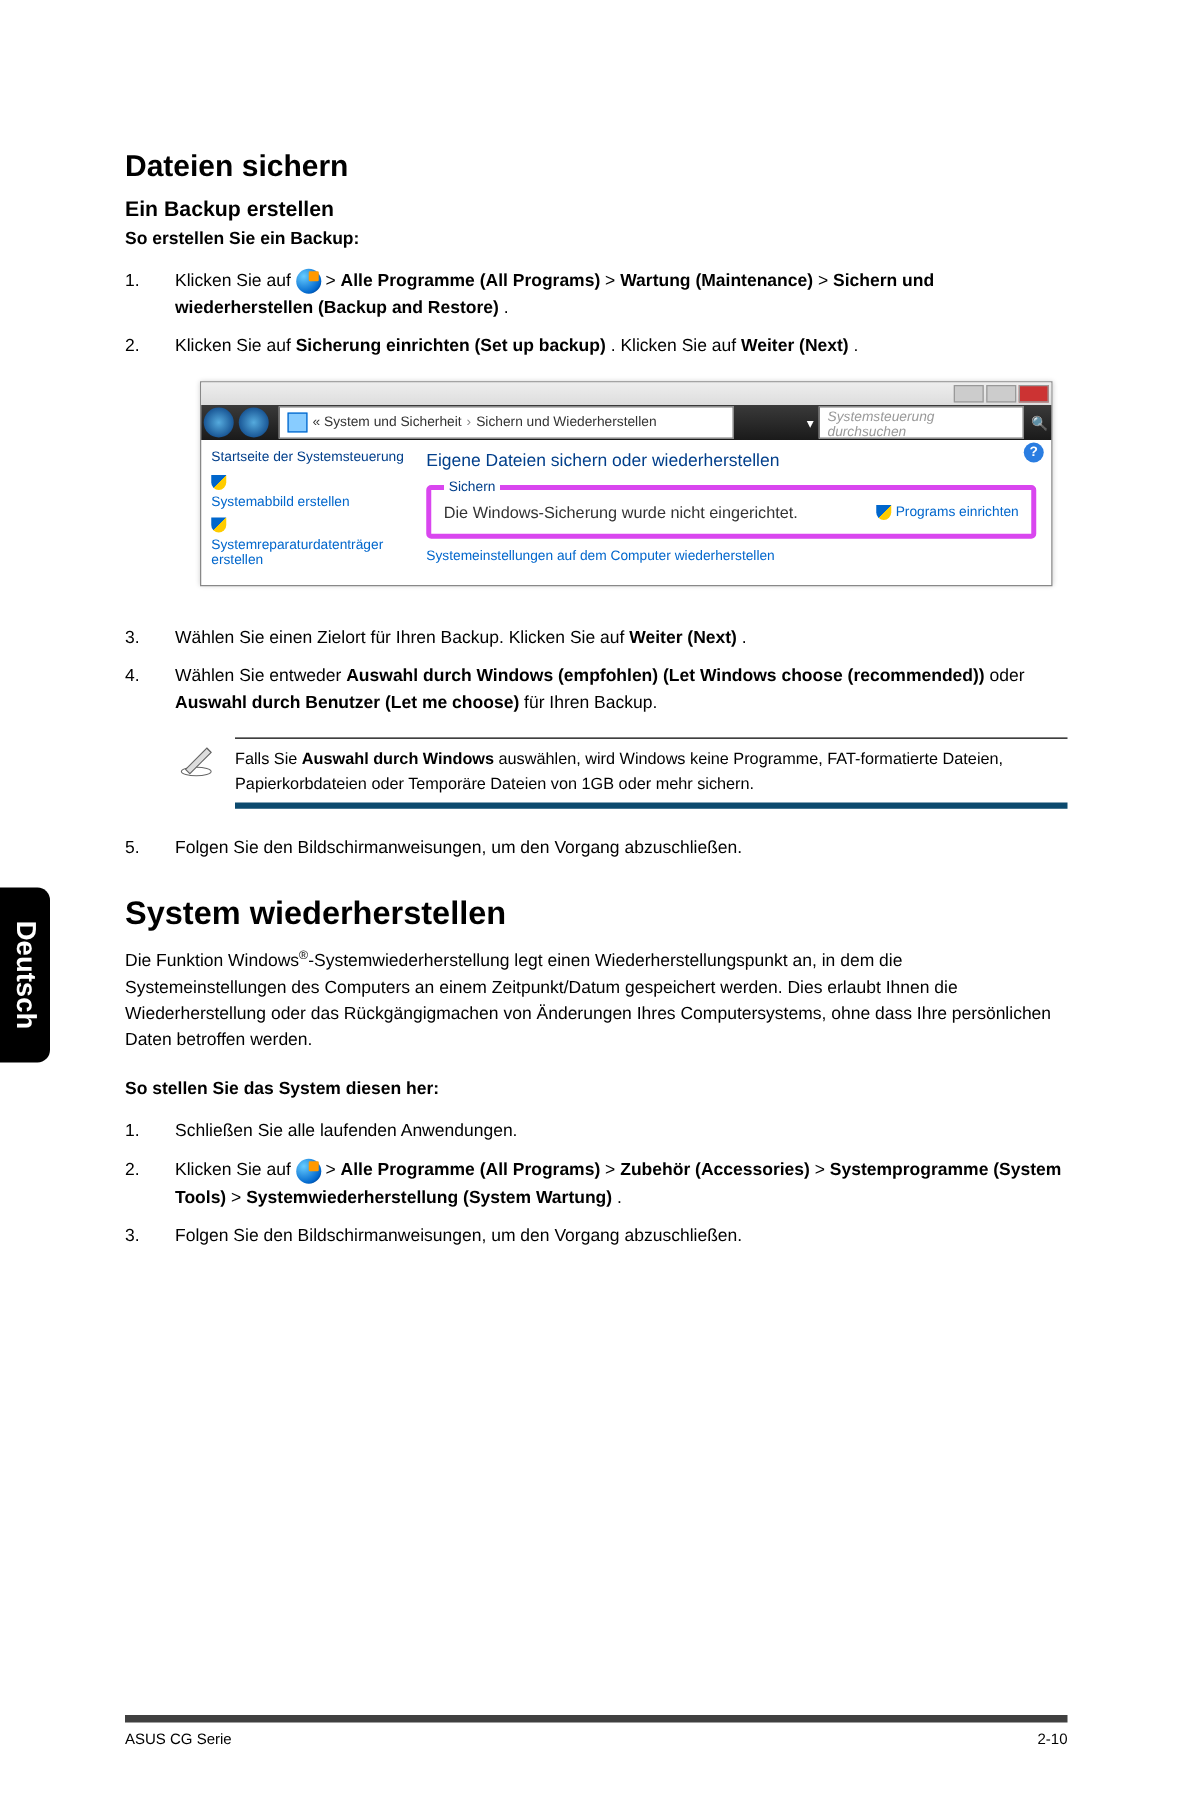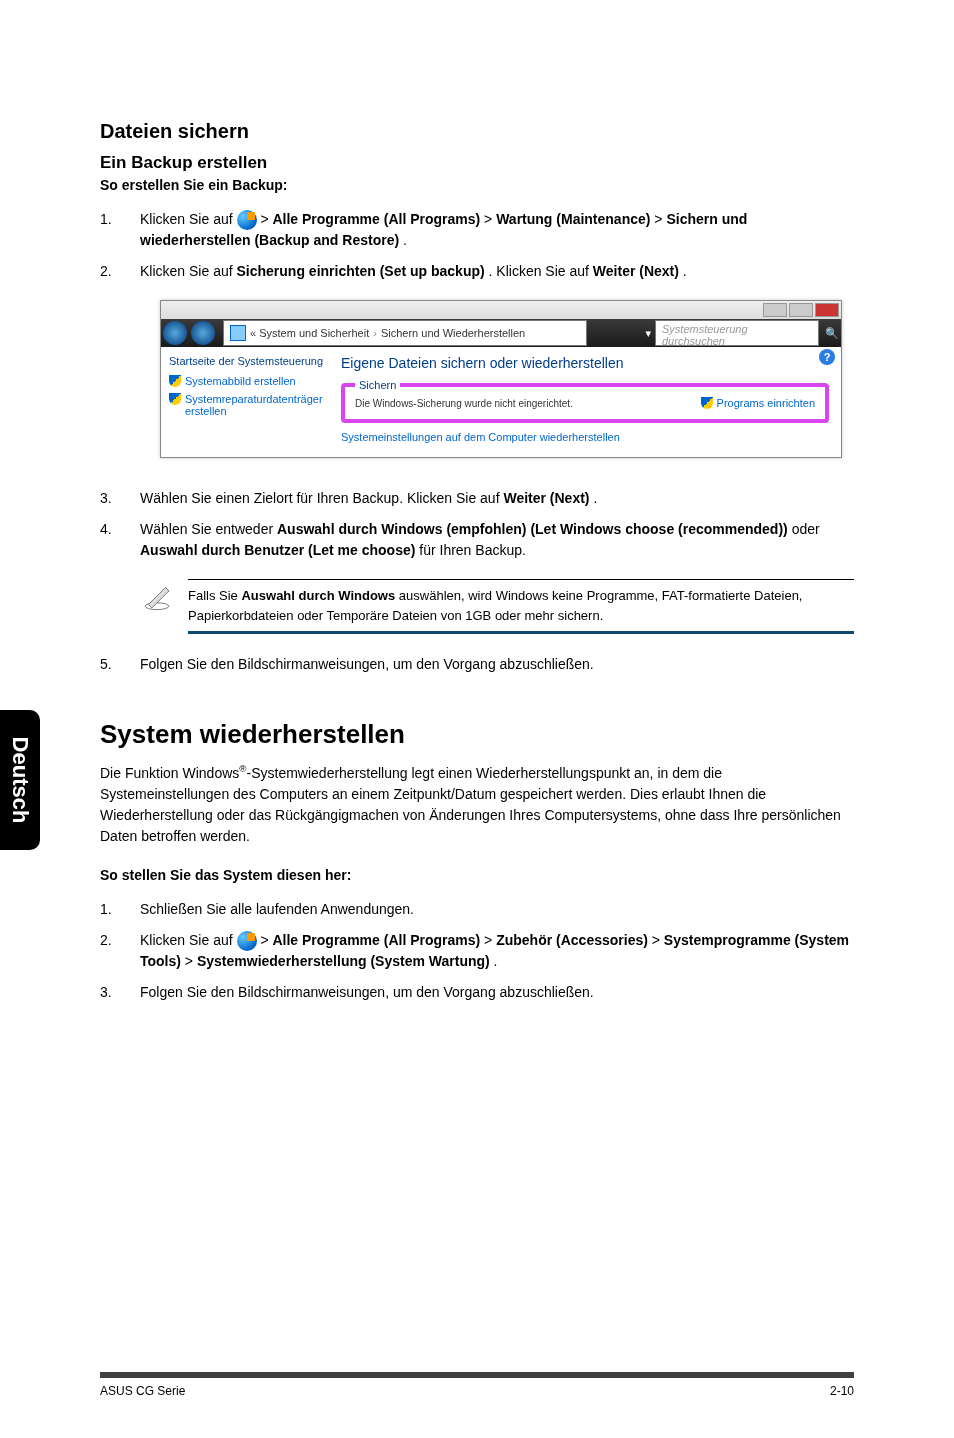--- a/index.html
+++ b/index.html
@@ -29,21 +29,21 @@
     display: flex;
     align-items: center;
     justify-content: center;
     border-top-right-radius: 10px;
     border-bottom-right-radius: 10px;
   }
   .side-tab span {
     transform: rotate(90deg);
     white-space: nowrap;
   }
-  h2.section { font-size: 20px; font-weight: bold; margin: 0 0 10px 0; }
+  h2.section { font-size: 24px; font-weight: bold; margin: 0 0 10px 0; }
   h3.sub { font-size: 17px; font-weight: bold; margin: 0 0 4px 0; }
   .bold-inline { font-weight: bold; text-align: center; }
   .instr { font-size: 14px; font-weight: bold; margin: 0 0 16px 0; }
   ol.steps { list-style: none; padding: 0; margin: 0 0 18px 0; }
   ol.steps > li { display: flex; font-size: 14px; line-height: 1.5; margin-bottom: 10px; }
   ol.steps > li > .num { width: 40px; flex-shrink: 0; }
   ol.steps > li > .body { flex: 1; }
   .win-icon {
     display: inline-block;
     width: 20px;
@@ -78,53 +78,53 @@
   .ss-navbar .navbtn { width:24px; height:24px; border-radius:50%; background: radial-gradient(#5ad,#037); margin:0 2px; }
   .ss-navbar .crumb { background:#fff; color:#333; height:20px; flex:0 0 350px; margin:0 6px; padding:2px 6px; display:flex; align-items:center; border:1px solid #777; }
   .ss-navbar .crumb .glyph { width:14px;height:14px;background:#8cf;border:1px solid #06c; margin-right:4px;}
   .ss-navbar .sep { margin:0 4px; color:#888; }
   .ss-navbar .spacer { flex:1; }
   .ss-navbar .navpill { background:#fff; color:#999; height:20px; width:150px; margin-right:4px; padding:2px 6px; border:1px solid #777; font-style:italic; }
   .ss-navbar .mag { width:18px;height:18px; display:flex; align-items:center; justify-content:center; color:#06c; }
   .ss-body { display:flex; }
   .ss-side { width:160px; padding:8px; }
   .ss-side .heading { color:#003e8a; font-size:11px; margin-bottom:8px; }
-  .ss-side .link { color:#0066cc; font-size:11px; margin-bottom:6px; display:flex; align-items:flex-start; gap:4px;}
+  .ss-side .link { color:#0066cc; font-size:11px; margin-bottom:6px; display:flex; align-items:flex-start; gap:4px;flex-direction:column;}
   .ss-side .shield { width:12px;height:12px; background: linear-gradient(135deg,#06c 50%,#fc0 50%); border-radius:0 0 50% 50%; flex-shrink:0;}
   .ss-main { flex:1; padding:8px 12px 14px 4px; position:relative; }
   .ss-main .title { color:#003e8a; font-size:14px; margin-bottom:8px; }
   .ss-main fieldset { border:4px solid #d946ef; border-radius:4px; margin:0 0 8px 0; padding:6px 10px 10px 10px; }
   .ss-main legend { color:#003e8a; font-size:11px; padding:0 4px; }
   .ss-main .row { display:flex; justify-content:space-between; align-items:center; }
   .ss-main .link2 { color:#0066cc; font-size:11px; display:flex; align-items:center; gap:4px; }
   .ss-main .shield2 { width:12px;height:12px; background: linear-gradient(135deg,#06c 50%,#fc0 50%); border-radius:0 0 50% 50%; }
-  .ss-main .small { font-size:10px; color:#333; }
+  .ss-main .small { font-size:13px; color:#333; }
   .ss-main .help { position:absolute; right:6px; top:2px; width:16px;height:16px; border-radius:50%; background:#2a7de1; color:#fff; font-weight:bold; font-size:11px; display:flex; align-items:center; justify-content:center; }
 
   .note {
     display: flex;
     align-items: flex-start;
     gap: 14px;
     margin: 14px 0 20px 40px;
   }
   .note .icon {
     width: 34px;
     flex-shrink: 0;
   }
   .note .icon svg { width: 34px; height: 34px; }
   .note .text {
     font-size: 13px;
     line-height: 1.5;
     border-top: 1px solid #000;
-    border-bottom: 3px solid #0c4a6e;
+    border-bottom: 5px solid #0c4a6e;
     padding: 6px 0;
     flex: 1;
   }
 
-  h1.big { font-size: 26px; font-weight: bold; margin: 44px 0 12px 0; }
+  h1.big { font-size: 26px; font-weight: bold; margin: 27px 0 12px 0; }
   p.para { font-size: 14px; line-height: 1.5; margin: 0 0 20px 0; }
   .sup { font-size: 0.7em; vertical-align: super; }
 
   .footer {
     position: absolute;
     bottom: 40px;
     left: 100px;
     right: 100px;
     border-top: 6px solid #404040;
     padding-top: 6px;

